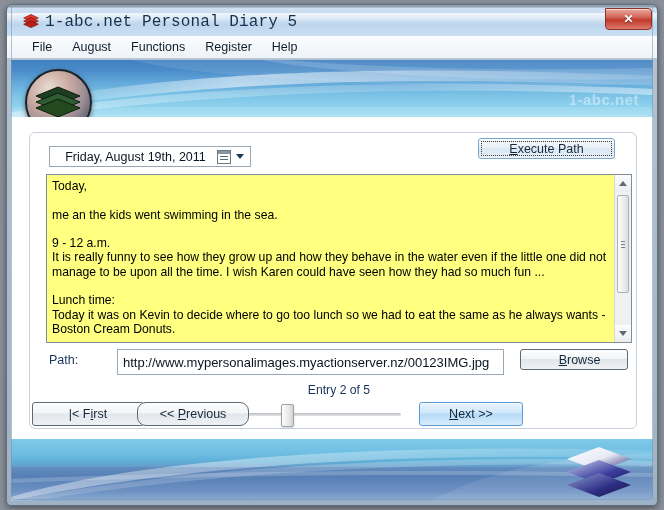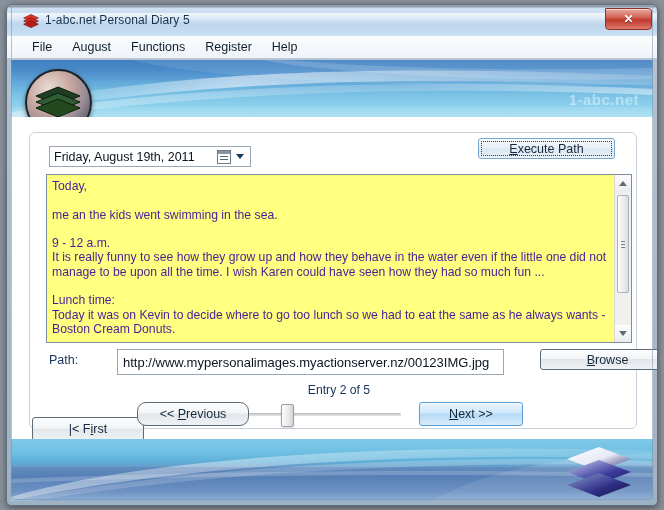--- a/index.html
+++ b/index.html
@@ -48,23 +48,24 @@
     position: absolute; left: 0; top: 8px; width: 100%; height: 12px;
     background: linear-gradient(180deg, rgba(255,255,255,.75), rgba(255,255,255,0));
     pointer-events: none;
   }
   .app-icon {
     position: absolute; left: 16px; top: 9px;
     width: 16px; height: 15px;
   }
   .title-text {
     position: absolute; left: 38px; top: 8px;
-    font-size: 12px; color: #16334e;
+    font-size: 16px; color: #16334e;
     letter-spacing: .1px;
     white-space: nowrap;
+    font-family: Liberation Mono, monospace;
   }
   .close-btn {
     position: absolute; right: 5px; top: 3px;
     width: 45px; height: 20px;
     border-radius: 0 4px 4px 4px;
     background: linear-gradient(180deg,#e8a9a0 0%, #d4675a 40%, #c0392b 55%, #dd7a6c 100%);
     border: 1px solid #8e3226;
     box-shadow: inset 0 1px 0 rgba(255,255,255,.55);
     display: flex; align-items: center; justify-content: center;
     color: #fff; font-size: 12px; font-weight: bold;
@@ -136,21 +137,21 @@
   .datepicker {
     position: absolute; left: 42px; top: 141px;
     width: 202px; height: 21px;
     background: #fff;
     border: 1px solid #9aa7b4;
     box-sizing: border-box;
     display: flex; align-items: center;
     cursor: pointer;
   }
   .datepicker .dp-text {
-    flex: 1; text-align: left;
+    flex: 1; text-align: center;
     font-size: 12.5px; color: #0a1520;
     padding-left: 4px;
   }
   .dp-cal {
     width: 14px; height: 14px; margin-right: 2px;
     border: 1px solid #6c7a88; background: #fff;
     position: relative; box-sizing: border-box;
   }
   .dp-cal:before {
     content:""; position:absolute; left:0; top:0; right:0; height:3px;
@@ -197,21 +198,21 @@
     position: absolute; left: 39px; top: 169px;
     width: 586px; height: 169px;
     border: 1px solid #7f8d9b;
     background: #ffff80;
     box-sizing: border-box;
     display: flex;
   }
   .editor {
     flex: 1; height: 100%;
     background: #ffff80;
-    color: #4c1d95;
+    color: #000000;
     font-size: 12.2px;
     line-height: 14.3px;
     padding: 4px 4px 0 5px;
     box-sizing: border-box;
     overflow: hidden;
     white-space: pre-wrap;
     word-wrap: break-word;
     border: none; outline: none;
     resize: none;
     font-family: "Liberation Sans", sans-serif;
@@ -263,22 +264,22 @@
     width: 387px; height: 20px;
     background: #fff;
     border: 1px solid #9aa7b4;
     box-sizing: border-box;
     font-size: 13px; color: #0a1520;
     padding: 12px 5px;
     font-family: "Liberation Sans", sans-serif;
     outline: none;
   }
   .btn-browse {
-    position: absolute; left: 533px; top: 344px;
-    width: 124px; height: 21px;
+    position: absolute; left: 513px; top: 344px;
+    width: 108px; height: 21px;
     border-color: #5c6a77;
     padding-left: 11px;
   }
 
   
   .entry-label {
     position: absolute; left: 0; top: 378px; width: 664px;
     text-align: center;
     font-size: 12.2px; color: #16325a;
   }
@@ -295,21 +296,21 @@
   .slider-thumb {
     position: absolute; left: 41px; top: 1px;
     width: 11px; height: 21px;
     background: linear-gradient(90deg,#fcfcfc,#e9e9e9 60%,#d2d2d2);
     border: 1px solid #9aa1a8;
     border-radius: 2px;
     box-shadow: 0 1px 2px rgba(0,0,0,.15);
   }
 
   
-  .btn-first    { position:absolute; left: 25px;  top: 397px; width: 112px; height: 24px; border-color:#5c6a77;margin-top:15px;}
+  .btn-first    { position:absolute; left: 25px;  top: 397px; width: 112px; height: 24px; border-color:#5c6a77;}
   .btn-previous { position:absolute; left: 130px; top: 397px; width: 112px; height: 24px; border-color:#5c6a77;border-radius:9px;}
   .btn-next {
     position:absolute; left: 412px; top: 397px; width: 104px; height: 24px;
     background: linear-gradient(180deg,#e9f4fd 0%, #cfe7fa 46%, #b4d9f6 50%, #d9edfc 100%);
     border: 1px solid #5b9bd5;
   }
   .btn-last     { position:absolute; left: 531px; top: 397px; width: 110px; height: 24px; border-color:#5c6a77;}
 
   
   .footer {

